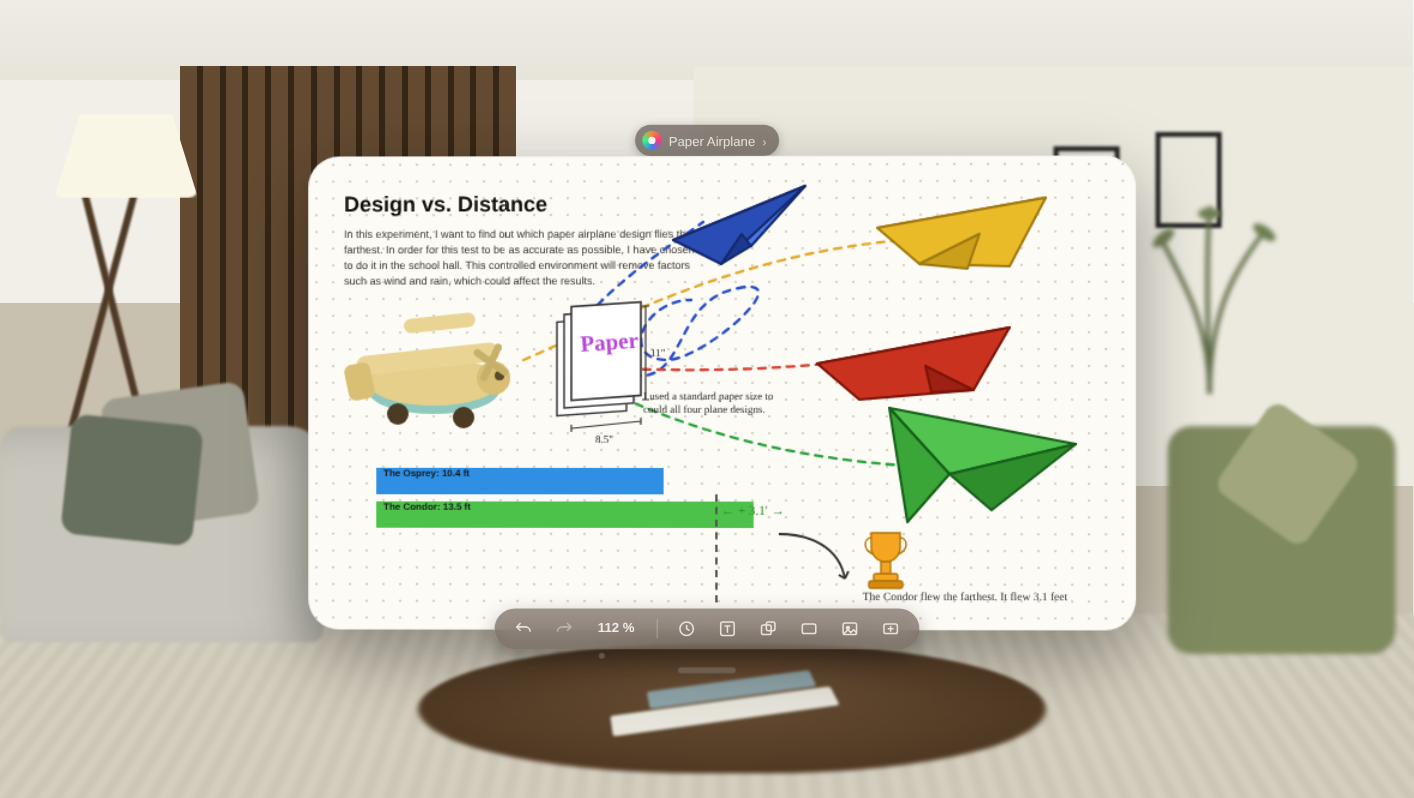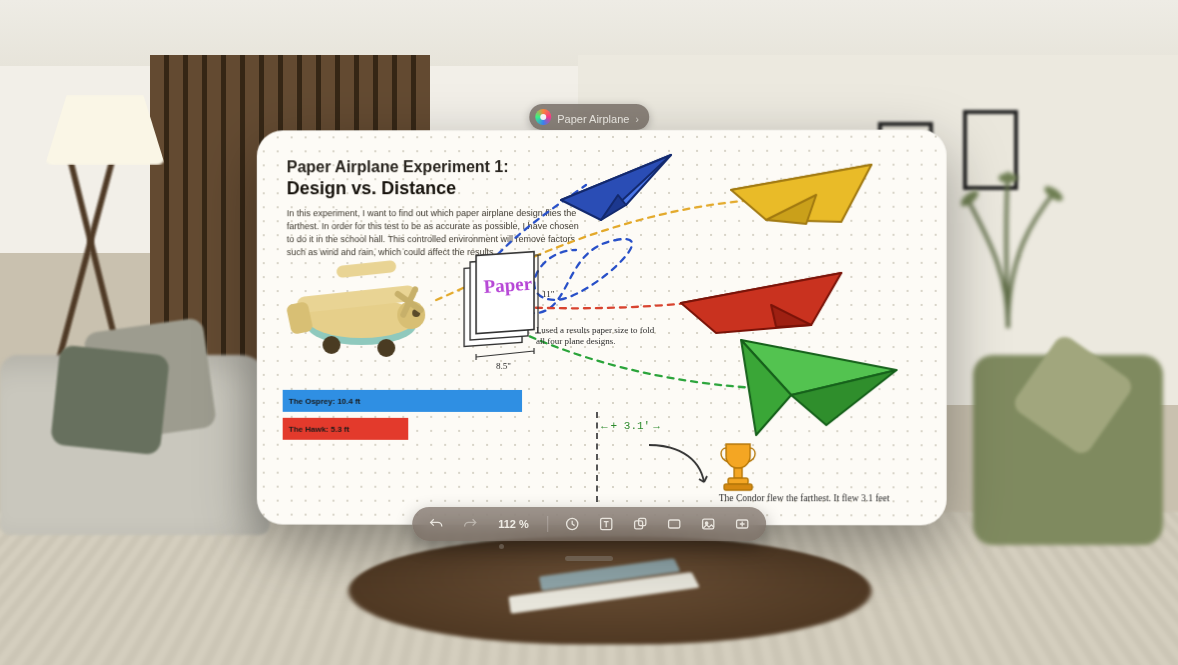--- a/index.html
+++ b/index.html
@@ -112,27 +112,27 @@
   .sk-red{ left:420px; top:125px; width:170px; height:85px;}
   .sk-green{ left:475px; top:195px; width:170px; height:120px;}
 
   
   .trails{ position:absolute; inset:0; pointer-events:none;}
   .trails svg{ width:100%; height:100%;}
 
   
   .bars{ position:absolute; left:26px; top:260px; width:420px;}
   .bar{ height:22px; margin-bottom:6px; display:flex; align-items:center; font-size:8px; font-weight:700; color:#1a1a1a;}
-  .bar .fill{ height:100%; display:flex; align-items:center; padding-left:6px;}
+  .bar .fill{ height:100%; display:flex; padding-left:6px;margin-left:31px;}
   .bar-osprey .fill{ background:#2f8fe3; width:240px;}
   .bar-condor .fill{ background:#4cc24a; width:315px;}
   .bar-owl   .fill{ background:#f1a723; width:200px;}
   .bar-hawk  .fill{ background:#e33a2c; width:126px;}
   .condor-ext{
-    position:absolute; left:345px; top:290px; font-family:Liberation Mono, monospace; font-size:11px; color:#2b8a2b;
+    position:absolute; left:345px; top:290px; font-family:Liberation Serif, serif; font-size:11px; color:#2b8a2b;
     display:flex; align-items:center; gap:3px;
   }
   .condor-ext::before{ content:"←"; } .condor-ext::after{ content:"→"; }
   .dash-vert{ position:absolute; left:340px; top:282px; height:90px; border-left:2px dashed #555;}
   .arrow-down{ position:absolute; left:388px; top:310px; width:70px; height:50px;}
   .arrow-down svg{width:100%;height:100%;}
 
   .trophy{ position:absolute; left:458px; top:308px; width:48px; height:56px;}
   .trophy svg{width:100%;height:100%;}
   .trophy-note{ position:absolute; left:448px; top:363px; width:200px; font-family:"Comic Sans MS",cursive; font-size:9.5px; color:#2b2b2b; line-height:1.15; text-align:center;}
@@ -205,21 +205,20 @@
   </div>
 </div>
 
 <div class="title-pill">
   <span class="app-dot"></span>
   <span>Paper Airplane</span>
   <span class="chev">›</span>
 </div>
 
 <div class="board">
-  <h1>Paper Airplane Experiment 1:</h1>
   <h2>Design vs. Distance</h2>
   <p class="intro">In this experiment, I want to find out which paper airplane design flies the farthest. In order for this test to be as accurate as possible, I have chosen to do it in the school hall. This controlled environment will remove factors such as wind and rain, which could affect the results.</p>
 
   <div class="trails">
     <svg viewBox="0 0 690 395">
       <g fill="none" stroke-width="2.3" stroke-dasharray="6 6" stroke-linecap="round">
         <path d="M210 160 C 250 110, 280 90, 330 55" stroke="#2850c8"></path>
         <path d="M260 180 C 320 200, 300 120, 360 110 C 410 100, 330 170, 300 170 C 260 170, 280 120, 320 120" stroke="#2850c8"></path>
         <path d="M220 180 C 310 230, 420 260, 560 260" stroke="#2aa43a"></path>
         <path d="M220 175 C 300 180, 380 180, 460 170" stroke="#d8432f"></path>
@@ -253,21 +252,21 @@
       </g>
       <text x="28" y="48" font-family="'Comic Sans MS',cursive" font-size="19" fill="#b646d6" font-weight="bold" transform="rotate(-4 28 48)">Paper</text>
       <g stroke="#333" stroke-width="1.2" fill="none">
         <path d="M82 10 L82 88 M79 10 L85 10 M79 88 L85 88"></path>
         <path d="M20 112 L78 106 M20 109 L20 115 M78 103 L78 109"></path>
       </g>
       <text x="86" y="52" font-size="9" fill="#222" font-family="'Comic Sans MS',cursive">11"</text>
       <text x="40" y="124" font-size="9" fill="#222" font-family="'Comic Sans MS',cursive">8.5"</text>
     </svg>
   </div>
-  <div class="paper-note">I used a results paper size to fold all four plane designs.</div>
+  <div class="paper-note">I used a standard paper size to could all four plane designs.</div>
 
   <div class="sketch sk-blue">
     <svg viewBox="0 0 120 80">
         <g fill="#3a63d6" stroke="#13296e" stroke-width="2" stroke-linejoin="round">
       <path d="M5 55 L115 10 L70 60 Z" fill="#4b77e8"></path>
       <path d="M5 55 L115 10 L45 75 Z" fill="#2a4db5"></path>
       <path d="M45 75 L70 60 L62 50 Z" fill="#1c388f"></path>
         </g>
       </svg>
   </div>
@@ -298,23 +297,23 @@
         </g>
       </svg>
   </div>
 
   <div class="bars">
     <div class="bar bar-osprey">
       <div class="fill">
           <span>The Osprey: 10.4 ft</span>
         </div>
     </div>
-    <div class="bar bar-hawk">
+    <div class="bar bar-condor">
       <div class="fill">
-          <span>The Hawk: 5.3 ft</span>
+          <span>The Condor: 13.5 ft</span>
         </div>
     </div>
   </div>
   <div class="dash-vert"></div>
   <div class="condor-ext">+ 3.1'</div>
   <div class="arrow-down">
     <svg viewBox="0 0 70 50">
         <path d="M5 5 C 30 5, 55 15, 60 42" fill="none" stroke="#333" stroke-width="1.8"></path>
     <path d="M60 42 l-5 -3 m5 3 l3 -6" fill="none" stroke="#333" stroke-width="1.8"></path>
       </svg>

